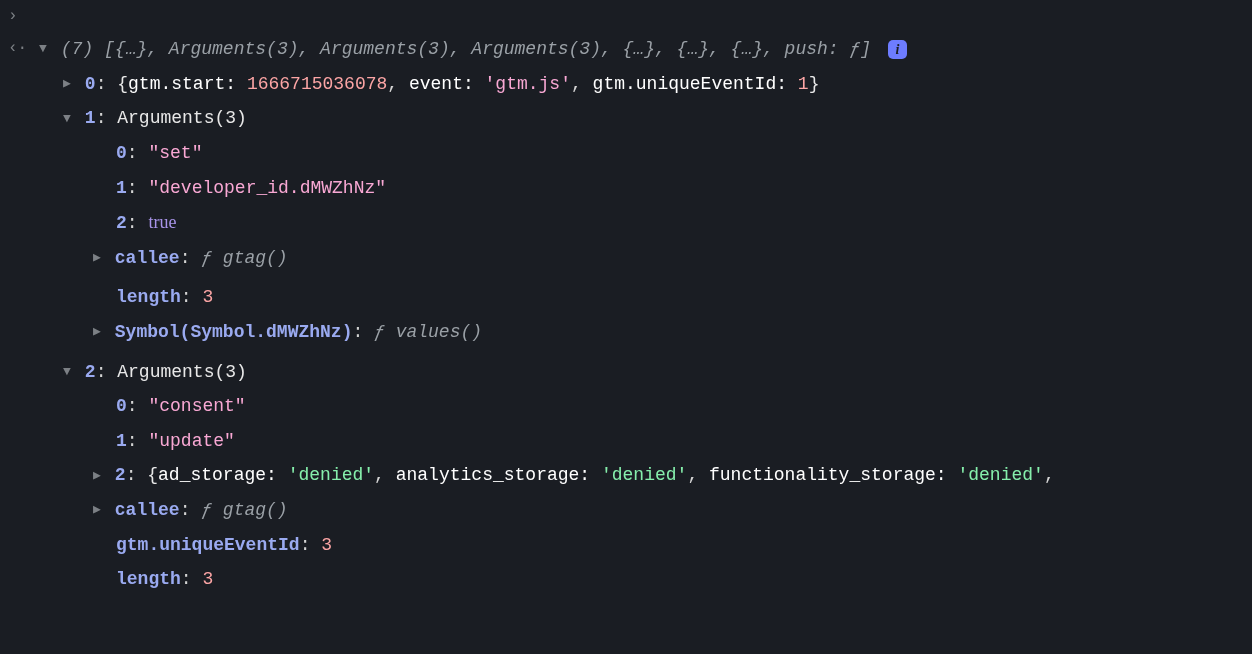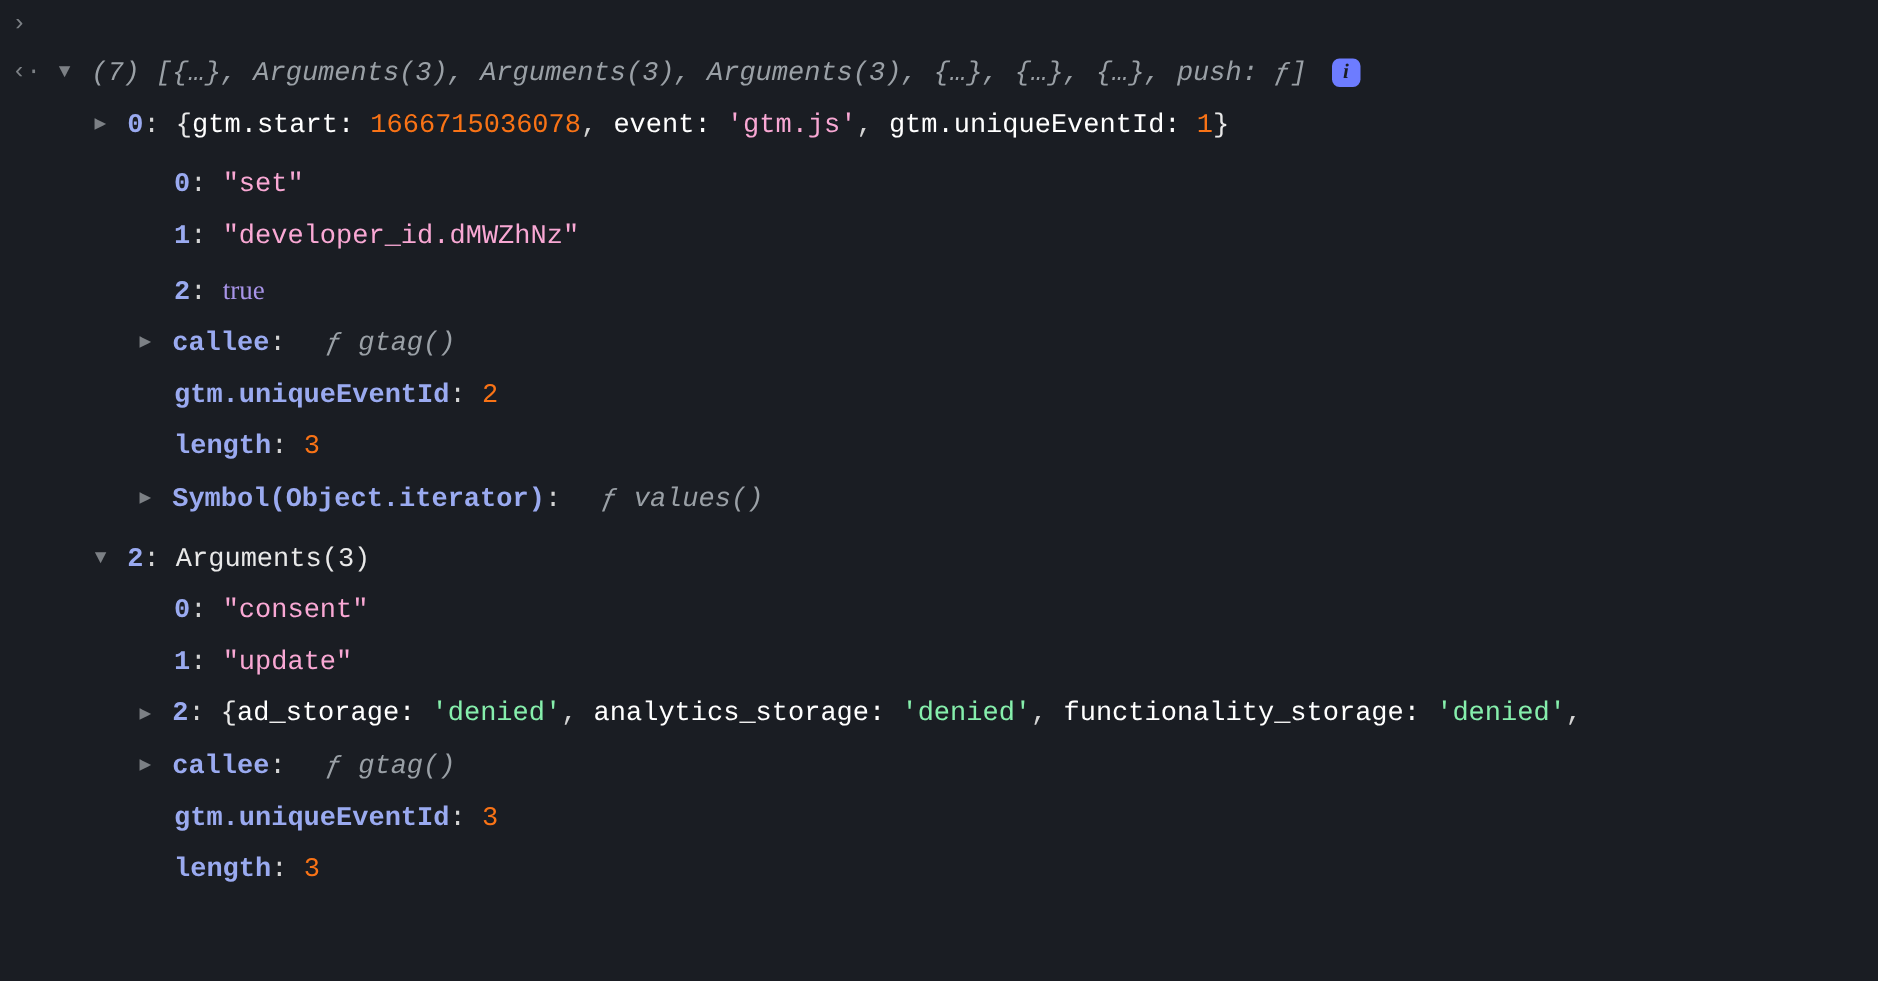--- a/index.html
+++ b/index.html
@@ -41,23 +41,23 @@
   .indent-1 { padding-left: 24px; }
   .indent-2 { padding-left: 54px; }
   .indent-3 { padding-left: 80px; }
 
   .italic { font-style: italic; }
   .grey   { color: #9aa0a6; }
   .dim    { color: #ffffff; }
   .key    { color: #9aaaf0; font-weight: 600; }
   .string { color: #f9a8d4; }
   .string2{ color: #86efac; }
-  .number { color: #f97316; }
+  .number { color: #fca5a5; }
   .bool   { color: #a894e8; font-family: Liberation Serif, serif; }
-  .fsym   { color: #9aa0a6; font-style: italic; margin-left: 16px; }
+  .fsym   { color: #9aa0a6; font-style: italic; }
   .punc   { color: #d4d4d4; }
   .white  { color: #e8e8e8; }
   .input  { color: #e8e8e8; }
 
   .info-badge {
     display: inline-flex;
     align-items: center;
     justify-content: center;
     width: 19px;
     height: 19px;
@@ -100,20 +100,25 @@
     <span class="number">1666715036078</span><span class="punc">, </span>
     <span class="dim">event:</span>
     <span class="string">'gtm.js'</span><span class="punc">, </span>
     <span class="dim">gtm.uniqueEventId:</span>
     <span class="number">1</span><span class="white">}</span>
   </div>
 </div>
 
 <div class="row">
   <div class="gutter"></div>
+  <div class="content indent-1">
+    <span class="toggle">▼</span>
+    <span class="key">1</span><span class="punc">: </span>
+    <span class="white">Arguments(3)</span>
+  </div>
 </div>
 <div class="row">
   <div class="gutter"></div>
   <div class="content indent-3">
     <span class="key">0</span><span class="punc">: </span>
     <span class="string">"set"</span>
   </div>
 </div>
 <div class="row">
   <div class="gutter"></div>
@@ -132,37 +137,33 @@
 <div class="row">
   <div class="gutter"></div>
   <div class="content indent-2">
     <span class="toggle">▶</span>
     <span class="key">callee</span><span class="punc">: </span>
     <span class="fsym">ƒ gtag()</span>
   </div>
 </div>
 <div class="row">
   <div class="gutter"></div>
-  <div class="content indent-3">
-    <span class="key">gtm.uniqueEventId</span><span class="punc">: </span>
-    <span class="number">2</span>
-  </div>
 </div>
 <div class="row">
   <div class="gutter"></div>
   <div class="content indent-3">
     <span class="key">length</span><span class="punc">: </span>
     <span class="number">3</span>
   </div>
 </div>
 <div class="row">
   <div class="gutter"></div>
   <div class="content indent-2">
     <span class="toggle">▶</span>
-    <span class="key">Symbol(Object.iterator)</span><span class="punc">: </span>
+    <span class="key">Symbol(Symbol.dMWZhNz)</span><span class="punc">: </span>
     <span class="fsym">ƒ values()</span>
   </div>
 </div>
 <div class="row">
   <div class="gutter"></div>
 </div>
 
 <div class="row">
   <div class="gutter"></div>
   <div class="content indent-1">

